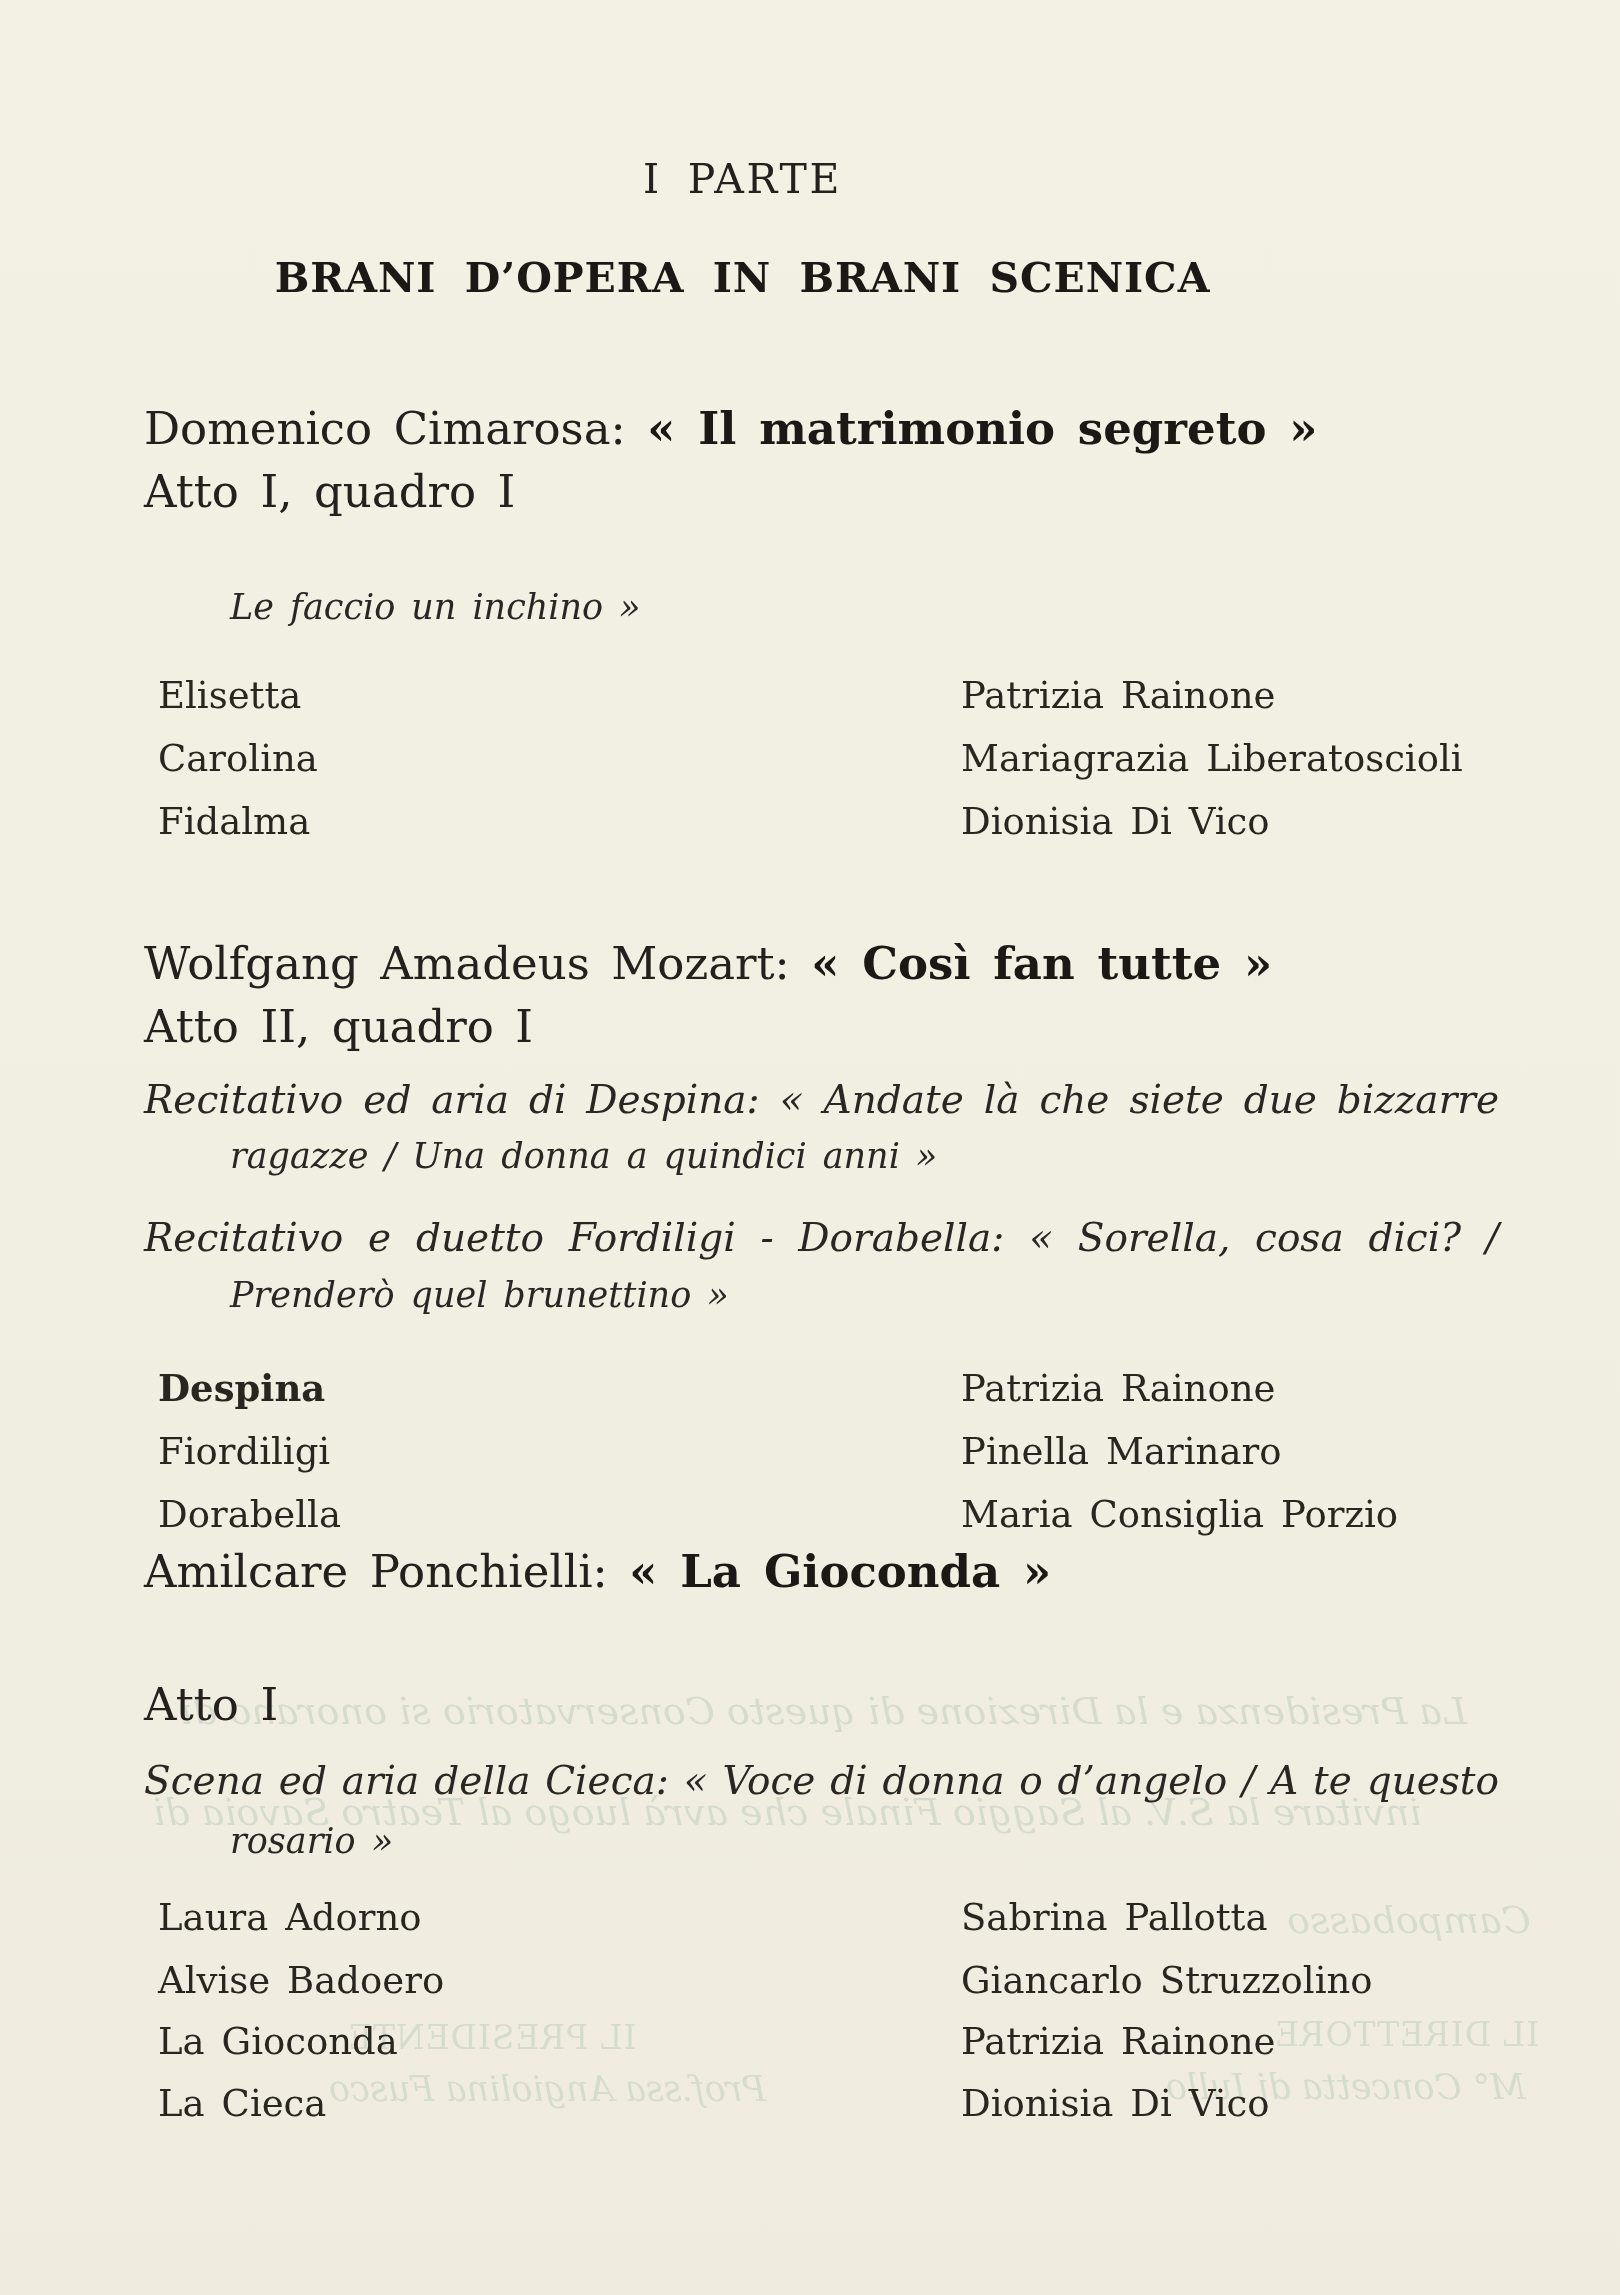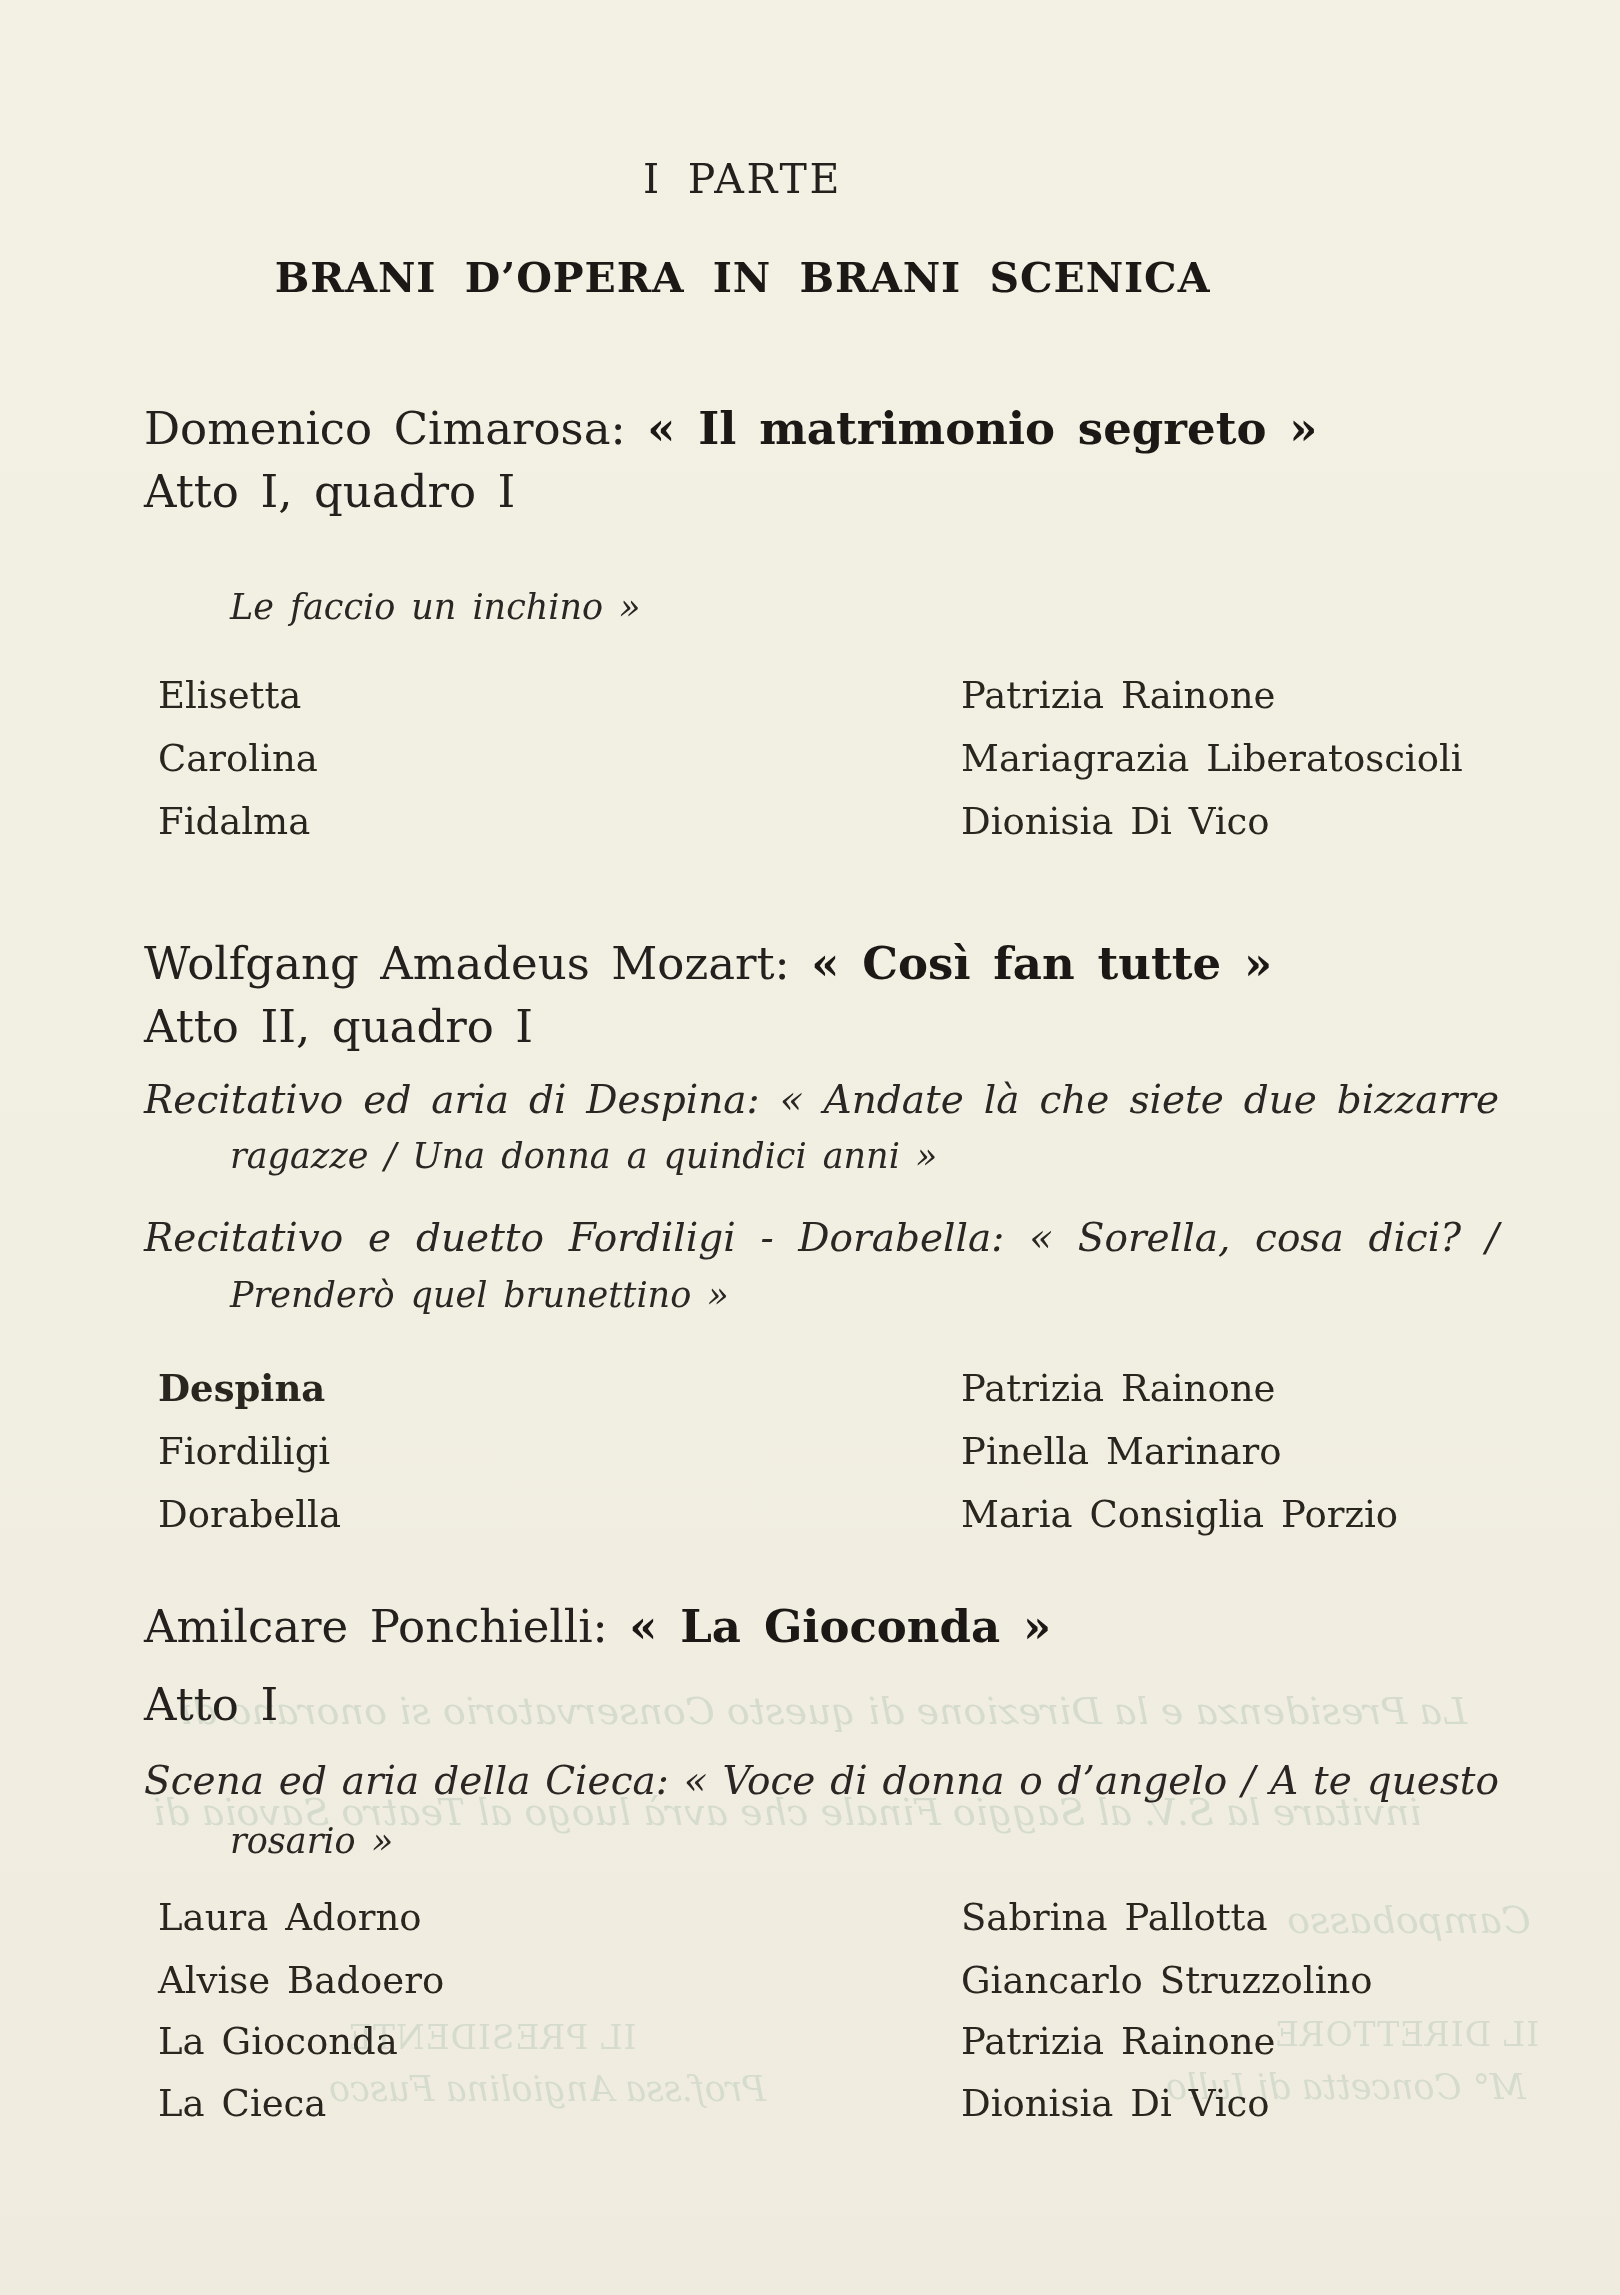--- a/index.html
+++ b/index.html
@@ -117,21 +117,21 @@
   <div class="abs piece-l1" style="top:1218px;">Recitativo e duetto Fordiligi - Dorabella: « Sorella, cosa dici? /</div>
   <div class="abs piece-l2" style="top:1278px;">Prenderò quel brunettino »</div>
 
   <div class="abs role" style="top:1370px;font-weight:bold;">Despina</div>
   <div class="abs perf" style="top:1370px;">Patrizia Rainone</div>
   <div class="abs role" style="top:1433px;">Fiordiligi</div>
   <div class="abs perf" style="top:1433px;">Pinella Marinaro</div>
   <div class="abs role" style="top:1496px;">Dorabella</div>
   <div class="abs perf" style="top:1496px;">Maria Consiglia Porzio</div>
 
-  <div class="abs sec-header" style="top:1604px;">
+  <div class="abs sec-header" style="top:1549px;">
     <span>Amilcare Ponchielli: </span><span class="opera">« La Gioconda »</span>
   </div>
   <div class="abs sec-act" style="top:1682px;">Atto I</div>
   <div class="abs piece-l1" style="top:1761px;">Scena ed aria della Cieca: « Voce di donna o d’angelo / A te questo</div>
   <div class="abs piece-l2" style="top:1824px;">rosario »</div>
 
   <div class="abs role" style="top:1899px;">Laura Adorno</div>
   <div class="abs perf" style="top:1899px;">Sabrina Pallotta</div>
   <div class="abs role" style="top:1962px;">Alvise Badoero</div>
   <div class="abs perf" style="top:1962px;">Giancarlo Struzzolino</div>

